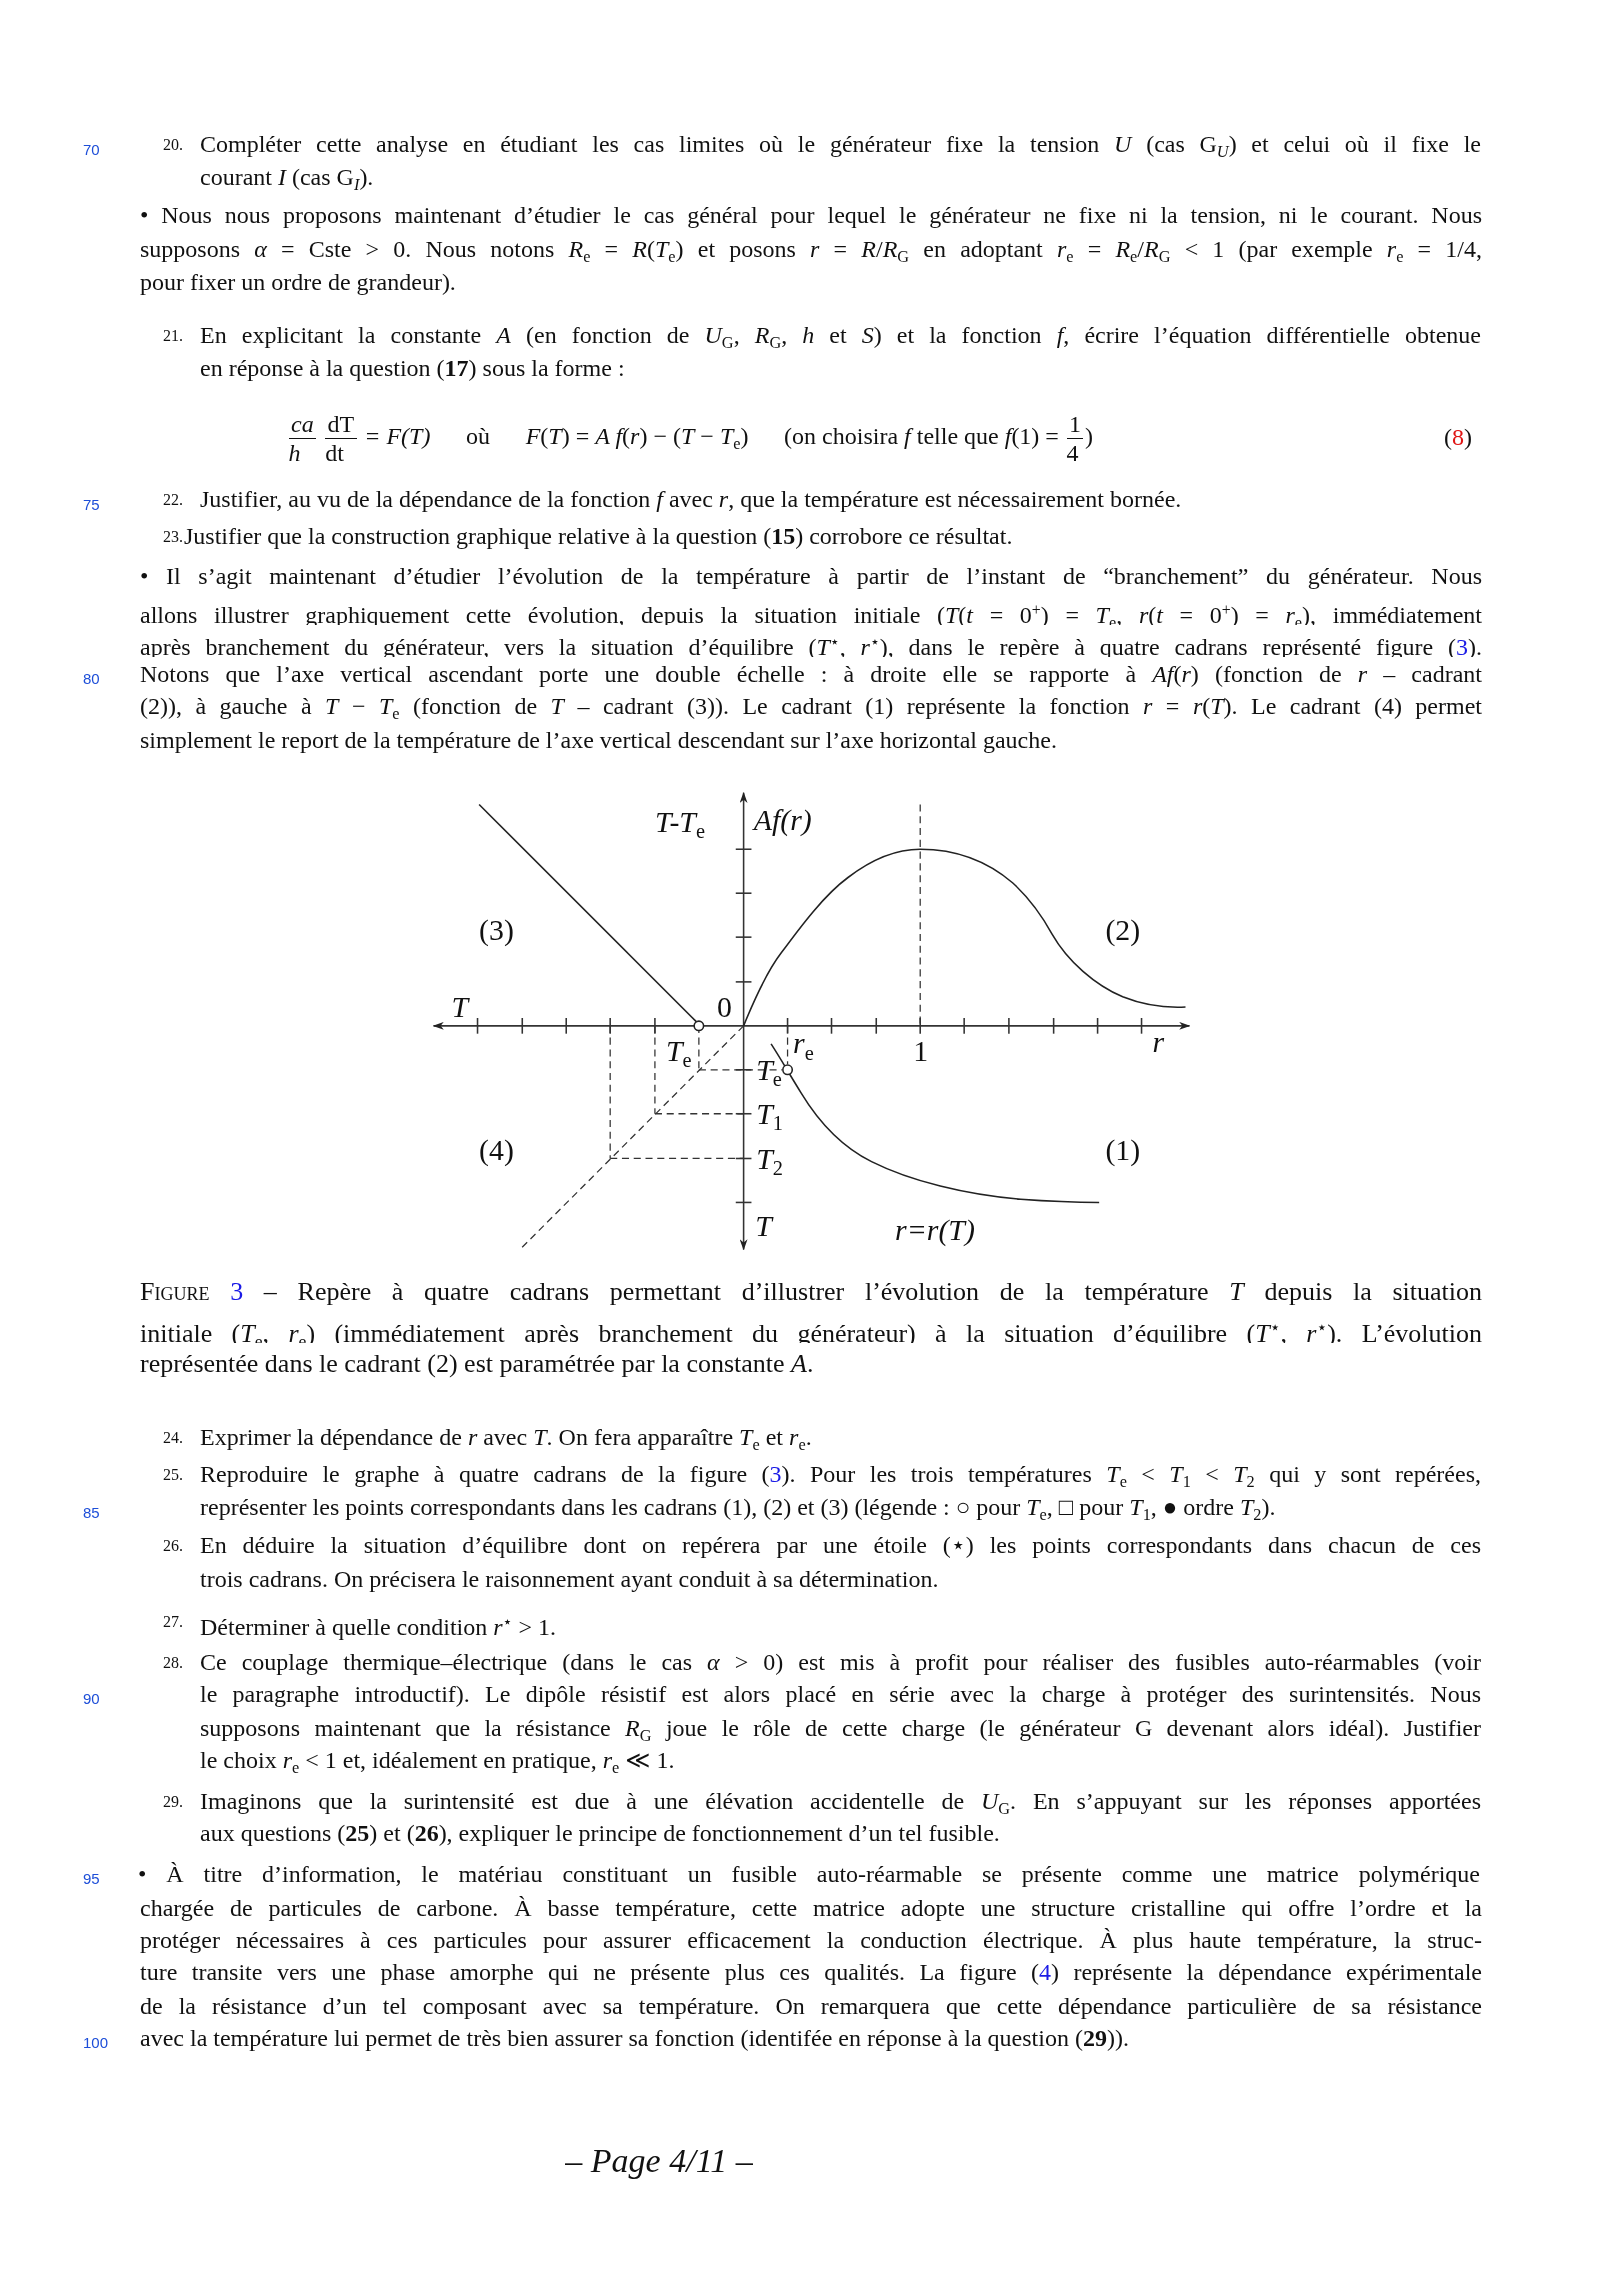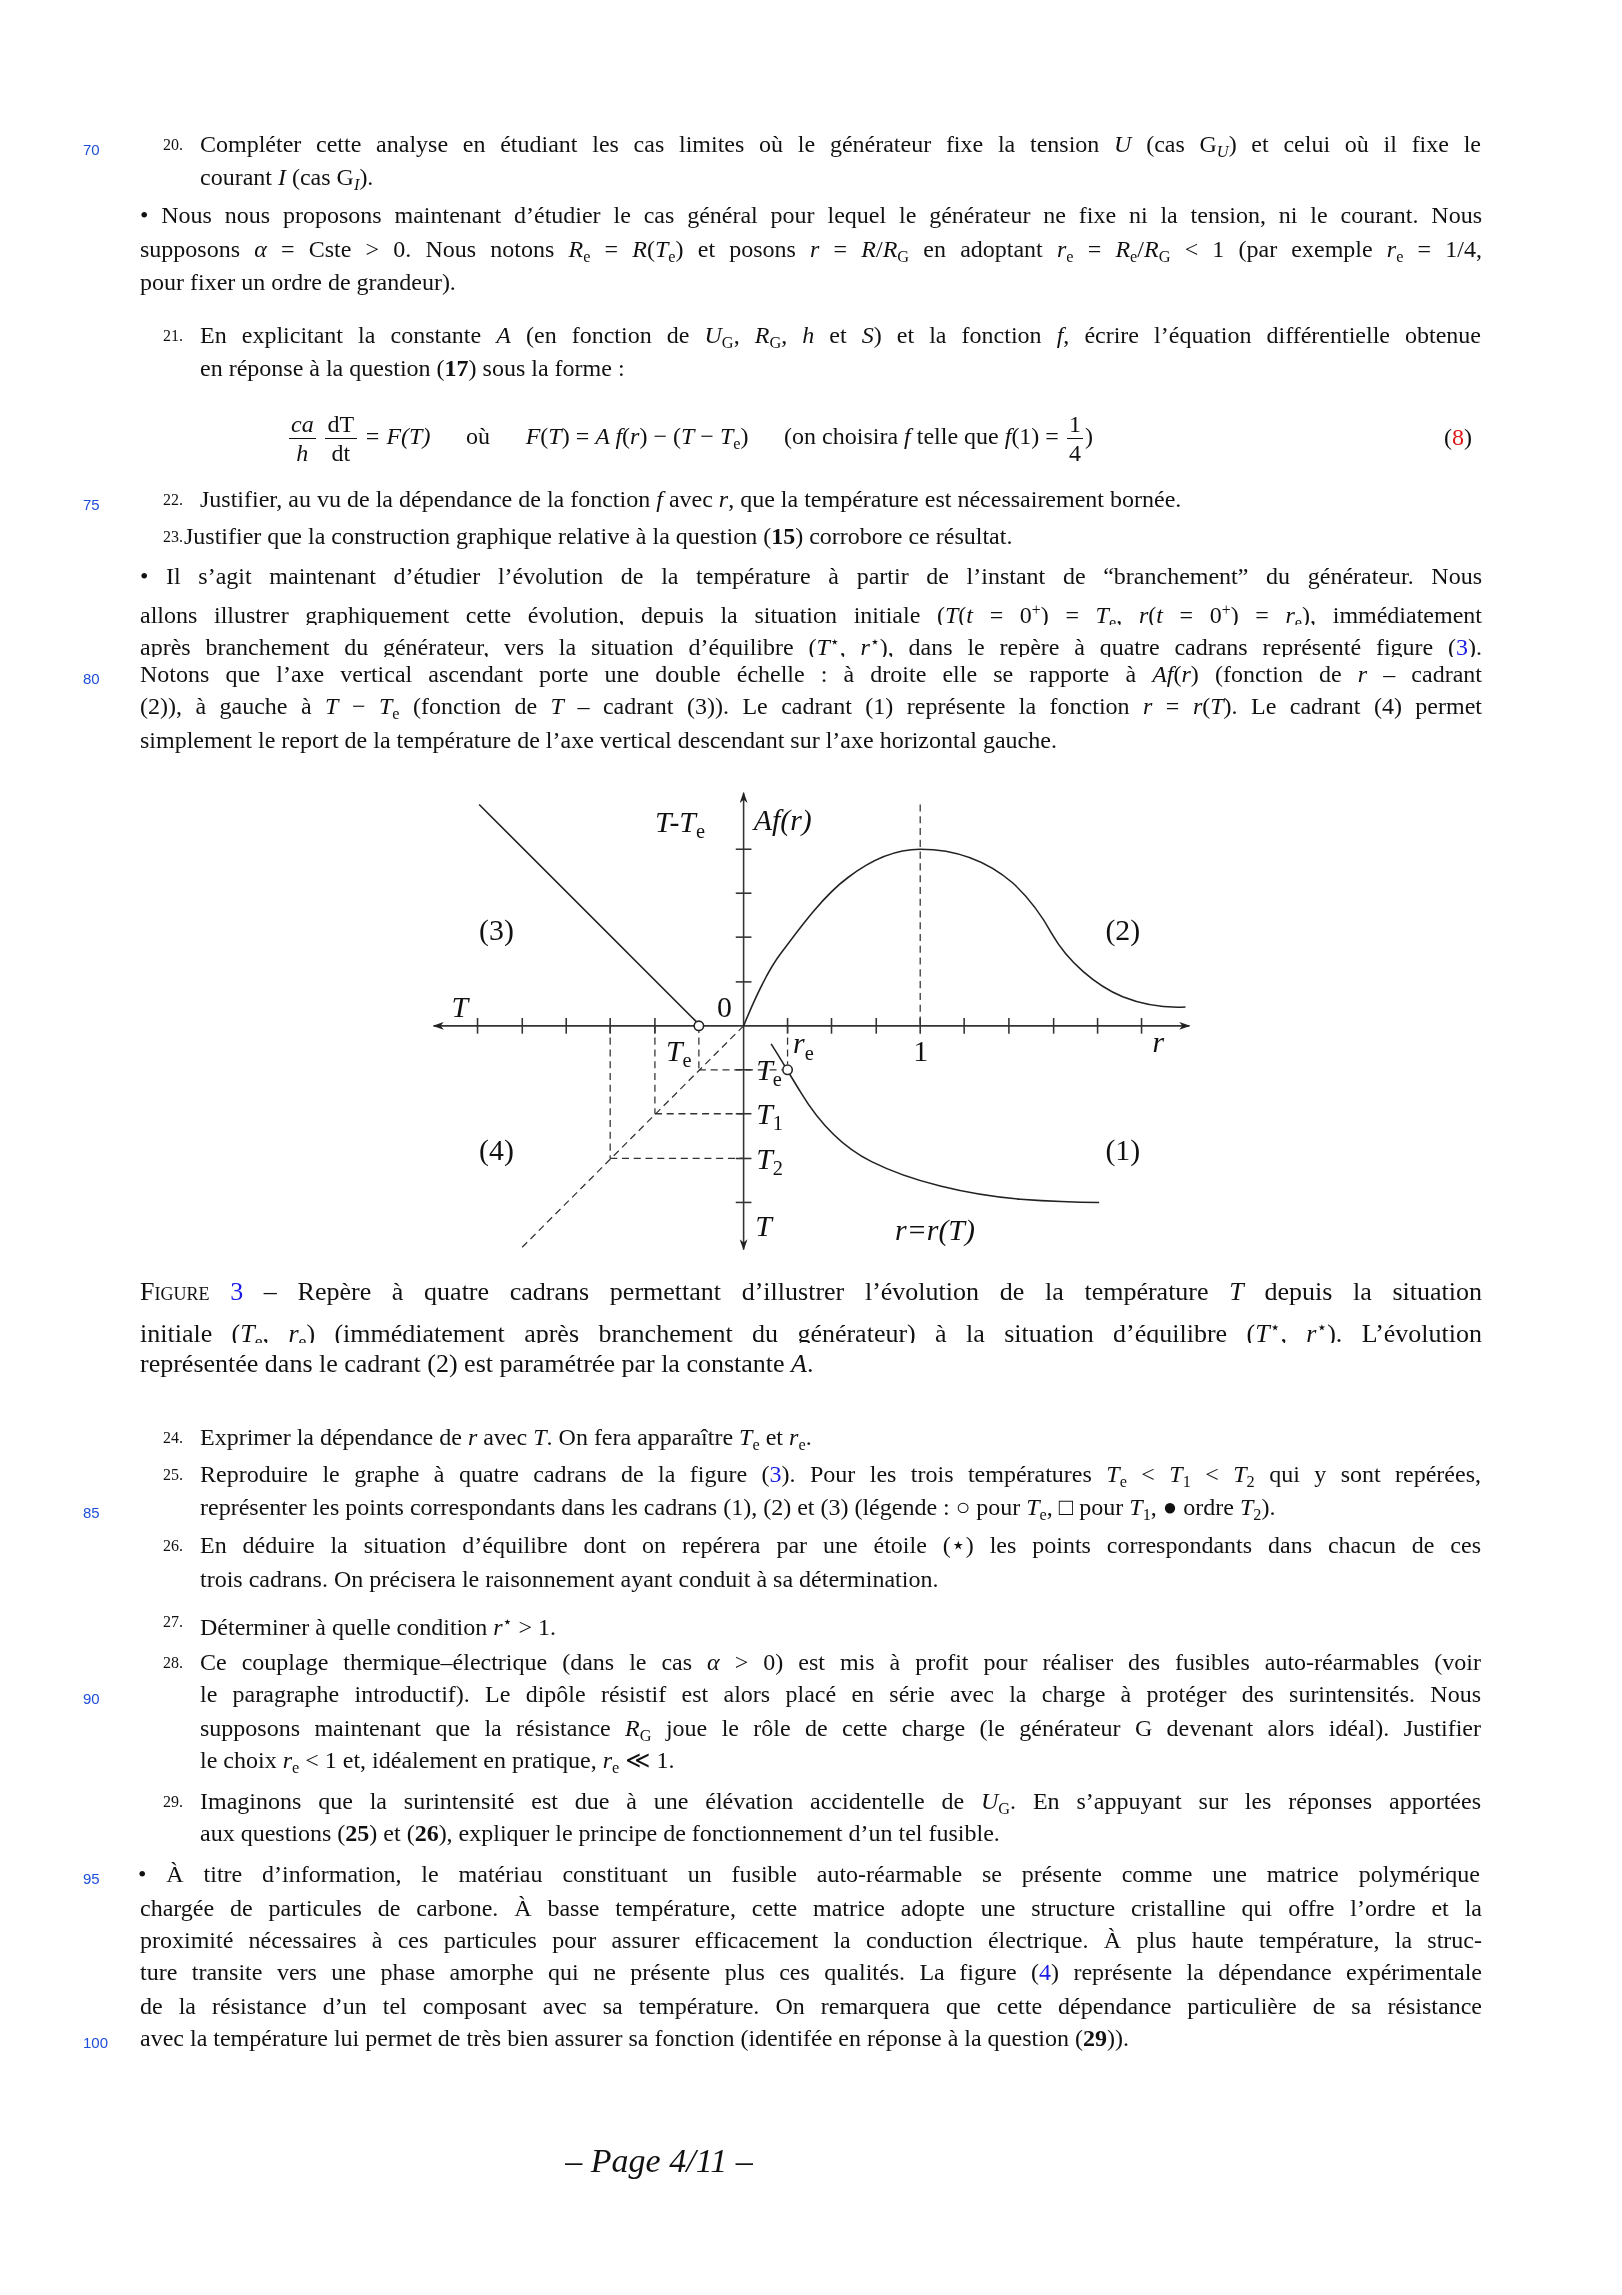--- a/index.html
+++ b/index.html
@@ -10,21 +10,21 @@
   .just { text-align:justify; text-align-last:justify; white-space:normal; height:31px; overflow:hidden; }
   .i { font-style:italic; }
   .b { font-weight:bold; }
   .sub { font-size:68%; vertical-align:-0.3em; font-style:normal; }
   .subi { font-size:68%; vertical-align:-0.3em; font-style:italic; }
   .sup { font-size:66%; vertical-align:0.5em; }
   .blue { color:#1a1ae6; }
   .red { color:#e01515; }
   .sc { font-variant:small-caps; }
   .qnum { position:absolute; left:163px; font-size:16px; line-height:31px; font-weight:normal; }
-  .frac { display:inline-block; vertical-align:middle; text-align:center; margin:0 1.6px; }
+  .frac { display:inline-block; vertical-align:middle; margin:0 1.6px; }
   .frac .num { display:block; border-bottom:1.6px solid #111; padding:0 2.4px; line-height:28px; }
   .frac .den { display:block; line-height:28px; }
   #figure { position:absolute; left:0; top:0; width:1623px; height:2295px; pointer-events:none; }
   #figure text { font-family:"Liberation Serif","DejaVu Serif",serif; fill:#111; }
   .footer { position:absolute; left:0; width:1318px; top:2142px; text-align:center; font-size:34px; font-style:italic; }
 </style>
 </head>
 <body>
 
 <div>
@@ -201,20 +201,20 @@
 </div>
 <div>
   <div class="qnum" style="top:1786px">29.</div>
   <div class="ln just" style="left:200px;width:1281px;top:1786px"><span>Imaginons que la surintensité est due à une élévation accidentelle de </span><span class="i">U</span><span class="sub">G</span><span>. En s’appuyant sur les réponses apportées</span></div>
   <div class="ln" style="left:200px;top:1818px"><span>aux questions (</span><span class="b">25</span><span>) et (</span><span class="b">26</span><span>), expliquer le principe de fonctionnement d’un tel fusible.</span></div>
 </div>
 
 <div>
   <div class="ln just" style="left:138px;width:1342px;top:1859px"><span>• À titre d’information, le matériau constituant un fusible auto-réarmable se présente comme une matrice polymérique</span></div>
   <div class="ln just" style="left:140px;width:1342px;top:1893px"><span>chargée de particules de carbone. À basse température, cette matrice adopte une structure cristalline qui offre l’ordre et la</span></div>
-  <div class="ln just" style="left:140px;width:1342px;top:1925px"><span>proximité nécessaires à ces particules pour assurer efficacement la conduction électrique. À plus haute température, la struc-</span></div>
+  <div class="ln just" style="left:140px;width:1342px;top:1925px"><span>protéger nécessaires à ces particules pour assurer efficacement la conduction électrique. À plus haute température, la struc-</span></div>
   <div class="ln just" style="left:140px;width:1342px;top:1957px"><span>ture transite vers une phase amorphe qui ne présente plus ces qualités. La figure (</span><span class="blue">4</span><span>) représente la dépendance expérimentale</span></div>
   <div class="ln just" style="left:140px;width:1342px;top:1991px"><span>de la résistance d’un tel composant avec sa température. On remarquera que cette dépendance particulière de sa résistance</span></div>
   <div class="ln" style="left:140px;top:2023px"><span>avec la température lui permet de très bien assurer sa fonction (identifée en réponse à la question (</span><span class="b">29</span><span>)).</span></div>
 </div>
 
 <div class="footer">– Page 4/11 –</div>
 
 
 </body></html>

